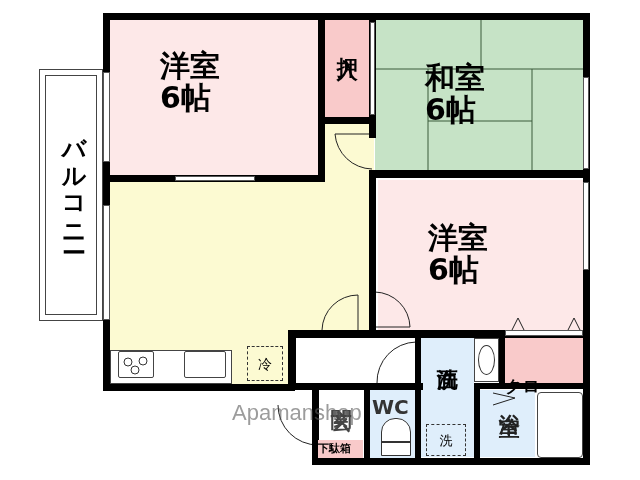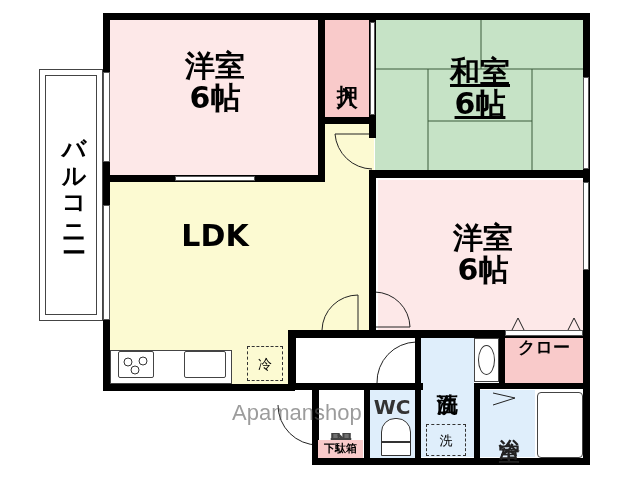--- a/index.html
+++ b/index.html
@@ -1,23 +1,23 @@
 <!DOCTYPE html>
 <html><head>
 <meta charset="utf-8">
 <style>
   html, body { margin:0; padding:0; background:#ffffff; }
   body { width:640px; height:480px; position:relative; overflow:hidden;
          font-family:"DejaVu Sans","Liberation Sans",sans-serif; }
   .abs { position:absolute; box-sizing:border-box; }
   .wall { position:absolute; background:#000; }
-  .room-label { position:absolute; text-align:center; color:#000; font-weight:bold; line-height:1.08; }
+  .room-label { position:absolute; text-align:left; color:#000; font-weight:bold; line-height:1.08; }
   .big { font-size:30px; }
   .mid { font-size:21px; }
-  .small { font-size:16px; }
+  .small { font-size:16px;margin-top:39px; }
   .win { position:absolute; background:#fff; border:1px solid #555; box-sizing:border-box; }
   .vtext { writing-mode:vertical-rl; text-orientation:upright; letter-spacing:2px; }
   svg { position:absolute; left:0; top:0; }
 </style>
 </head>
 <body>
 
 <div class="abs" style="left:39px;top:69px;width:64px;height:252px;border:1px solid #444;background:#fff;">
   <div class="abs" style="left:5px;top:5px;width:52px;height:240px;border:1px solid #444;"></div>
   <div class="abs vtext" style="left:12px;top:52px;width:38px;height:150px;font-size:24px;font-weight:bold;">バルコニー</div>
@@ -87,46 +87,45 @@
 <div class="win" style="left:583px;top:182px;width:6px;height:88px;"></div>
 <div class="win" style="left:505px;top:330px;width:78px;height:6px;"></div>
 
 <div class="room-label big" style="left:160px;top:50px;width:110px;">
   <div>洋室</div>
   <div>6帖</div>
 </div>
 <div class="room-label mid" style="left:328px;top:40px;width:38px;">
   <div class="vtext" style="margin:0 auto;height:60px;">押入</div>
 </div>
-<div class="room-label big" style="left:425px;top:56px;width:110px;text-decoration:underline;">
+<div class="room-label big" style="left:425px;top:62px;width:110px;">
   <div>和室</div>
   <div>6帖</div>
 </div>
 <div class="room-label big" style="left:155px;top:220px;width:120px;">
-  <div>LDK</div>
 </div>
 <div class="room-label big" style="left:428px;top:222px;width:110px;">
   <div>洋室</div>
   <div>6帖</div>
 </div>
 <div class="room-label small" style="left:505px;top:338px;width:78px;font-size:17px;">
   <div>クロー</div>
 </div>
 <div class="room-label mid" style="left:424px;top:352px;width:46px;">
   <div class="vtext" style="margin:0 auto;height:54px;">洗面</div>
 </div>
 <div class="room-label mid" style="left:486px;top:397px;width:46px;">
   <div class="vtext" style="margin:0 auto;height:54px;color:#222;">浴室</div>
 </div>
 <div class="room-label" style="left:372px;top:397px;width:40px;font-size:20px;color:#333;">WC</div>
 <div class="room-label mid" style="left:320px;top:392px;width:42px;">
   <div class="vtext" style="margin:0 auto;height:50px;color:#444;">玄関</div>
 </div>
 <div class="abs" style="left:318px;top:440px;width:45px;height:18px;background:#f9caca;">
-  <div style="font-size:11px;font-weight:bold;text-align:center;line-height:18px;">下駄箱</div>
+  <div style="font-size:11px;font-weight:bold;text-align:left;line-height:18px;">下駄箱</div>
 </div>
 
 <div class="abs" style="left:110px;top:350px;width:122px;height:34px;background:#fff;border:1px solid #444;"></div>
 <div class="abs" style="left:118px;top:351px;width:36px;height:27px;border:1px solid #444;border-radius:2px;">
   <svg width="36" height="27">
       <g fill="none" stroke="#333">
         <circle cx="9" cy="10" r="4"></circle>
         <circle cx="24" cy="9" r="4"></circle>
         <circle cx="16" cy="18" r="4"></circle>
       </g>

